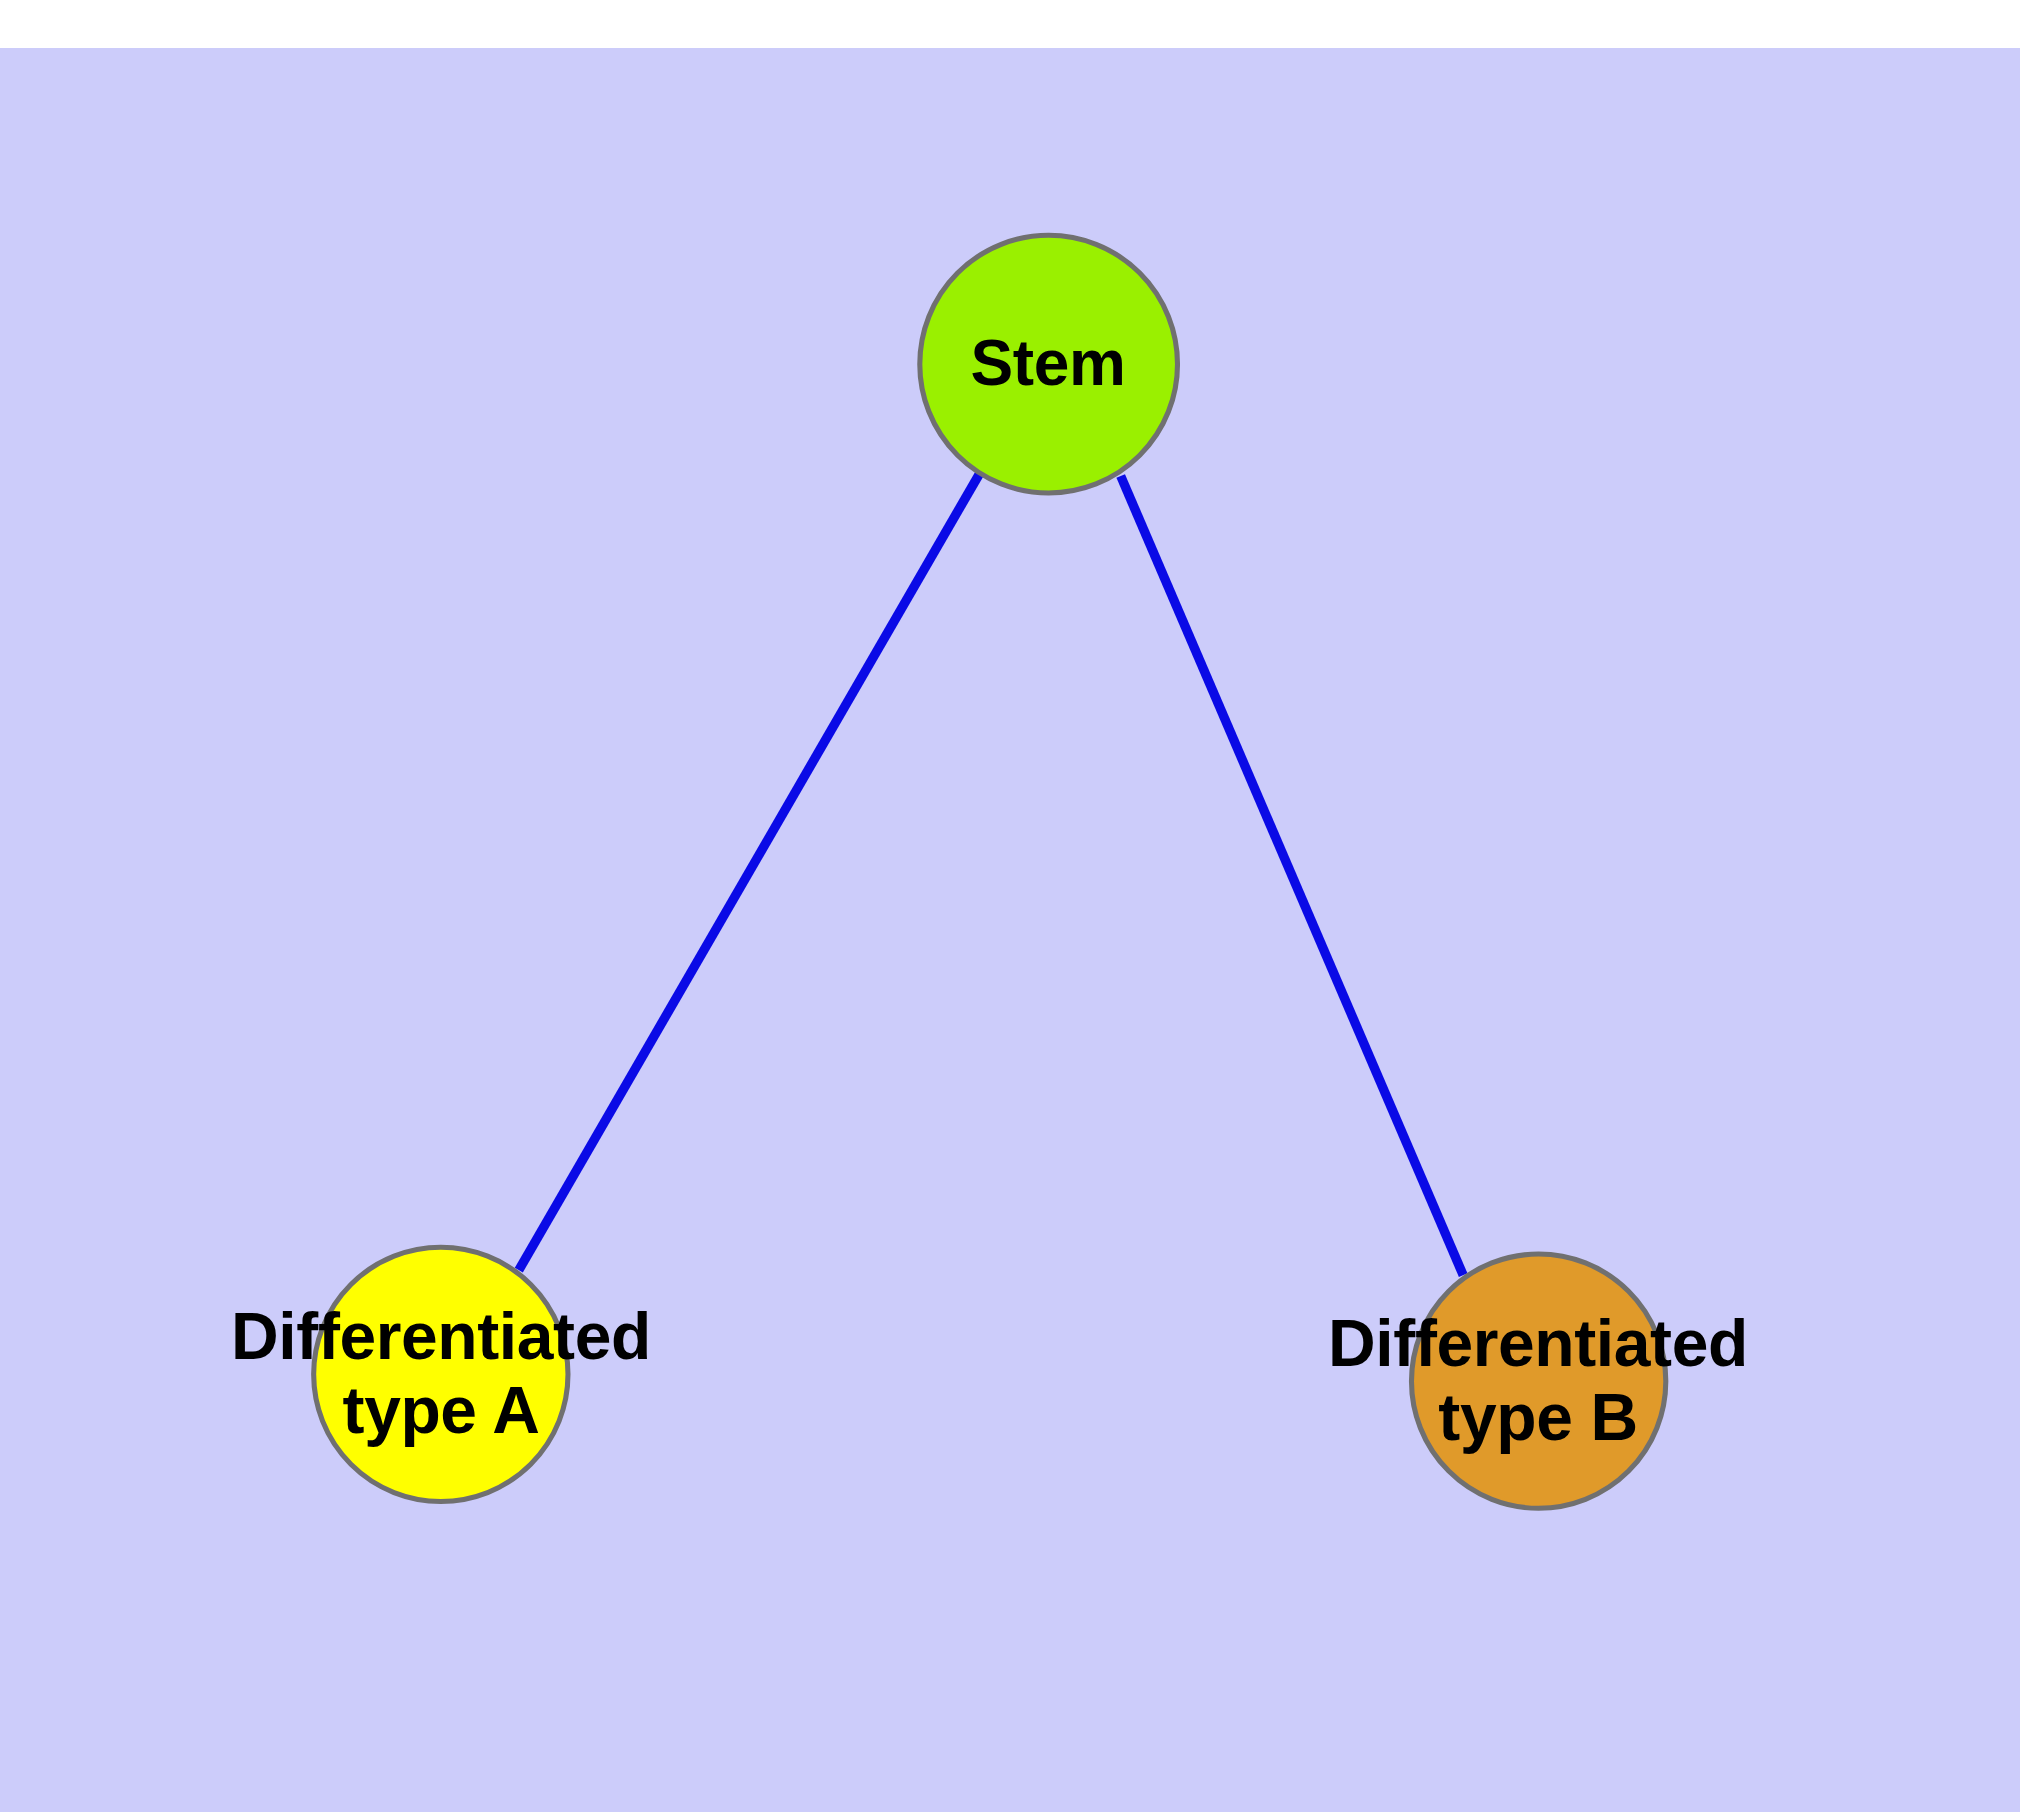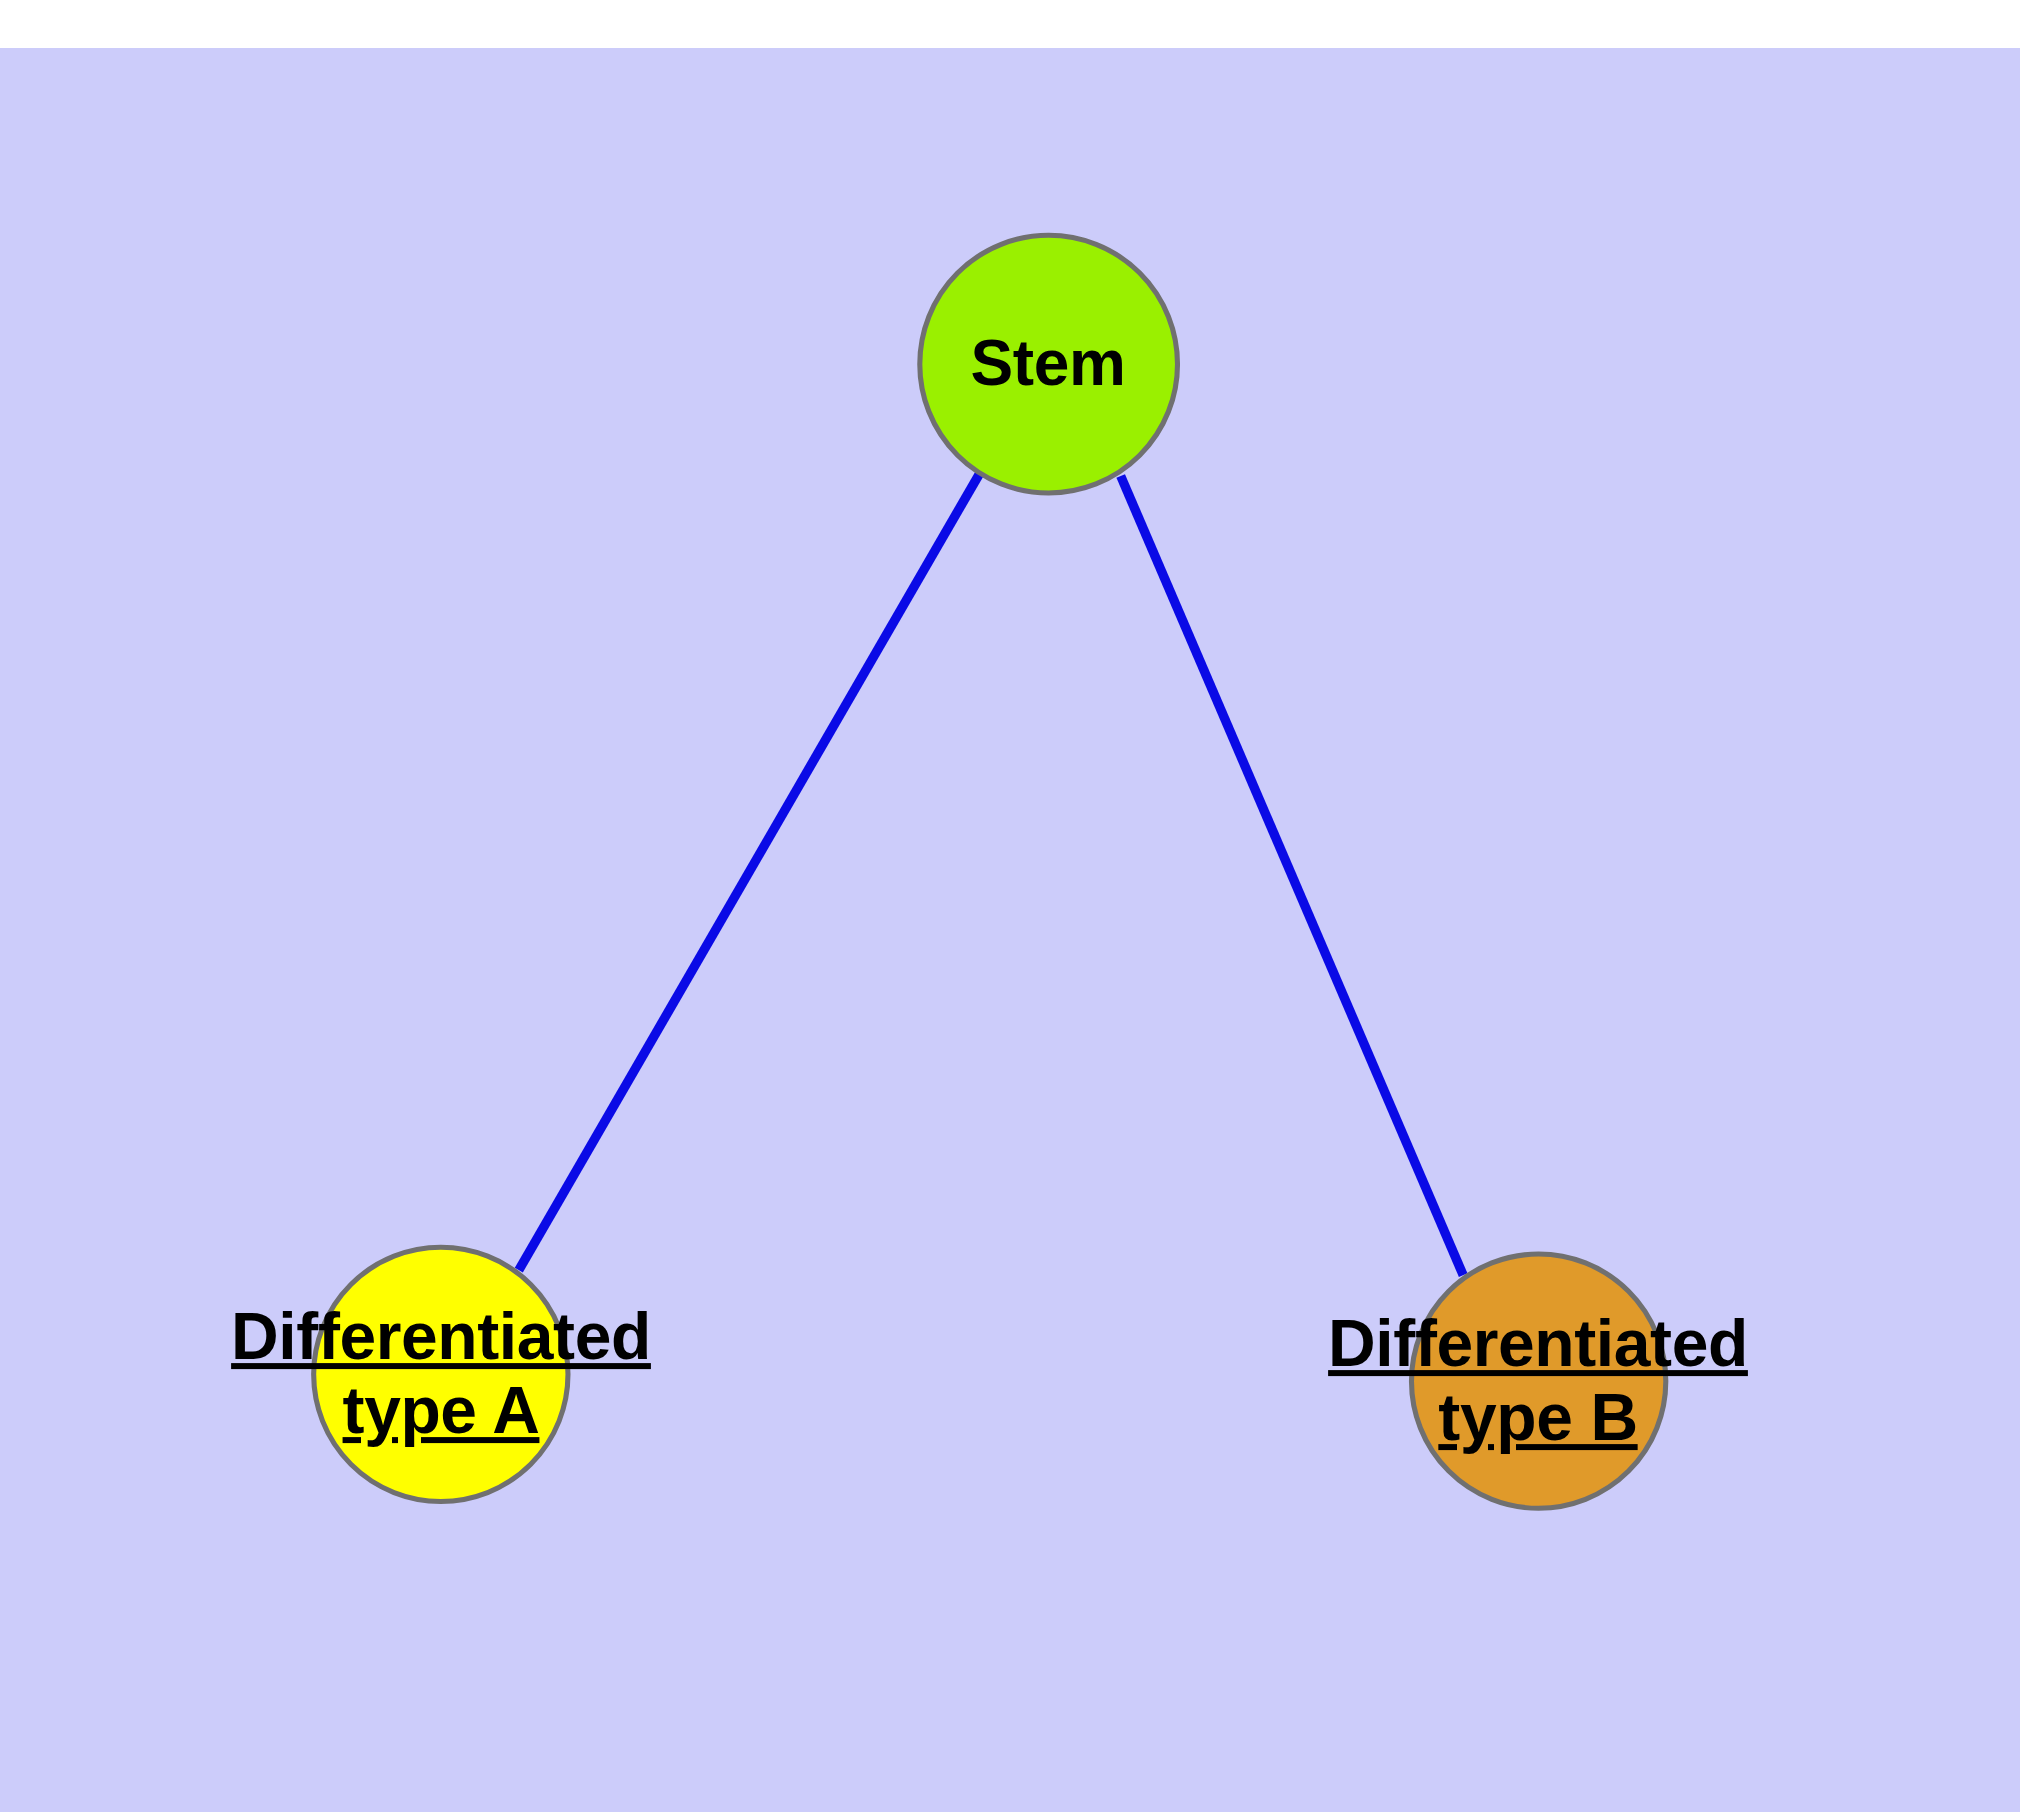--- a/index.html
+++ b/index.html
@@ -38,21 +38,20 @@
     line-height: 1.12;
     letter-spacing: -0.4px;
     pointer-events: none;
     -webkit-font-smoothing: antialiased;
   }
   .node-label.root {
     font-size: 64px;
   }
   .node-label.leaf {
     font-size: 66px;
-    text-decoration: underline;
   }
 </style>
 </head>
 <body>
 
 <div id="canvas" style="width: 2021px; height: 1812px; margin-top: 48px;">
 
   <div id="graph-bg" style="background: rgb(204, 204, 250);"></div>
 
   <svg id="graph-svg" viewBox="0 0 2384 2138" preserveAspectRatio="none" xmlns="http://www.w3.org/2000/svg" style="width: 2021px; height: 1812px;">

